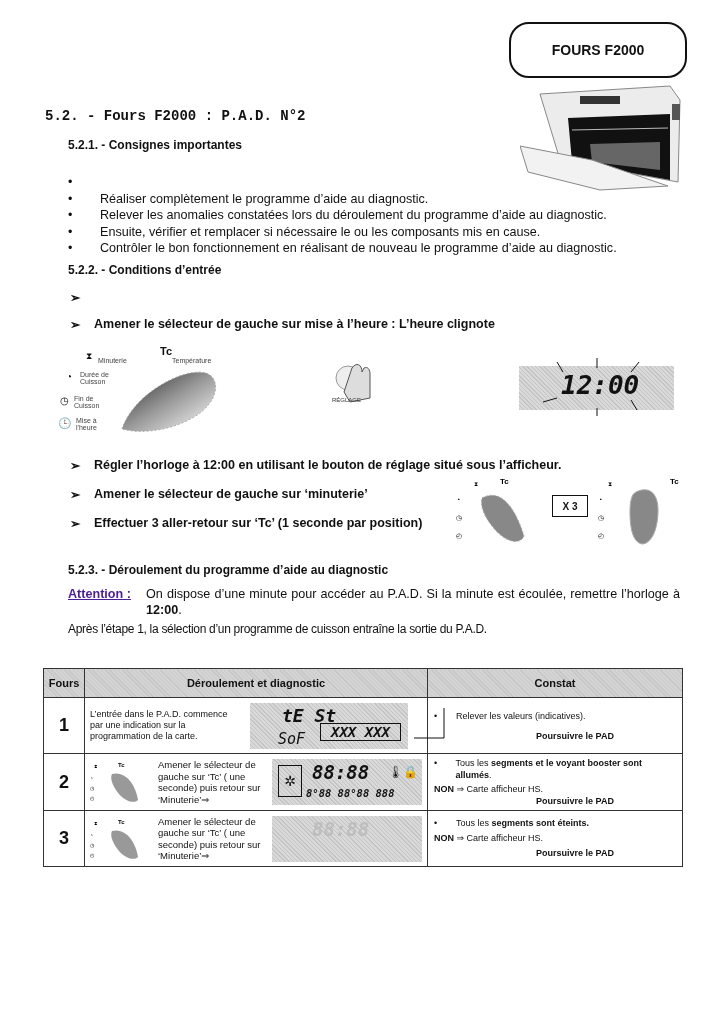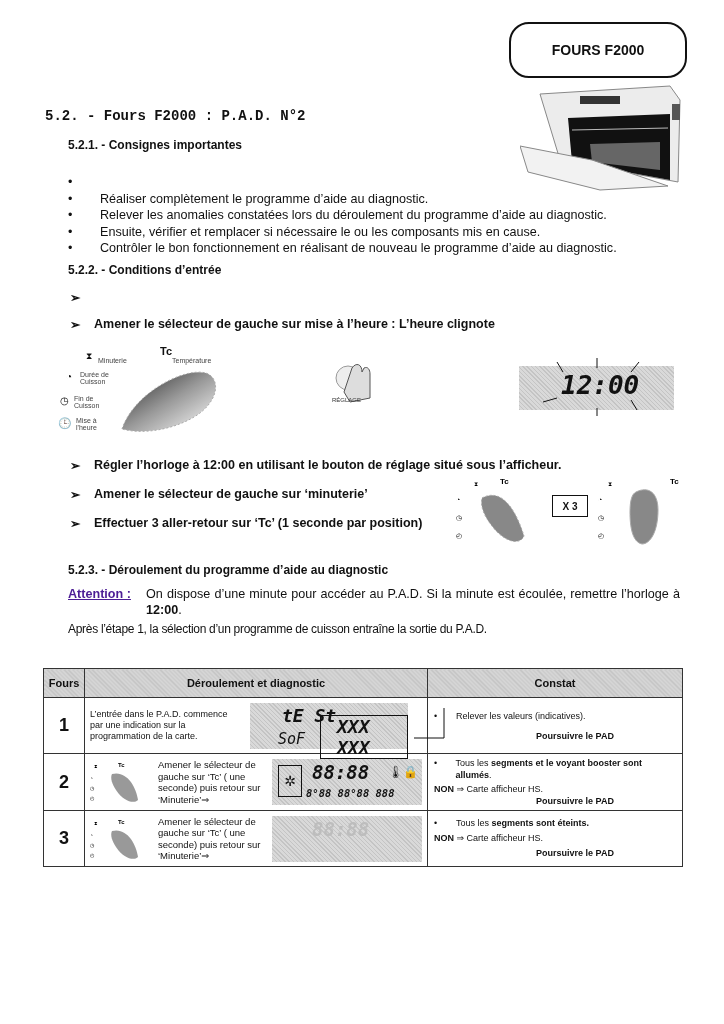--- a/index.html
+++ b/index.html
@@ -165,21 +165,21 @@
   </tr>
 
   <tr style="height:56px">
     <td class="stepnum">1</td>
     <td>
       <div style="display:flex;align-items:center;gap:8px;padding:0 4px">
         <div style="width:152px;line-height:11px">L’entrée dans le P.A.D. commence par une indication sur la programmation de la carte.</div>
         <div class="lcd" style="position:relative;width:158px;height:46px">
           <span class="abs seg" style="left:32px;top:2px;font-size:18px">tE St</span>
           <span class="abs seg" style="left:28px;top:27px;font-size:15px;font-weight:normal">SoF</span>
-          <span class="abs seg" style="left:70px;top:12px;font-size:18px;border:1.5px solid #111;padding:0 16px">XXX XXX</span>
+          <span class="abs seg" style="left:70px;top:20px;font-size:14px;border:1.5px solid #111;padding:0 10px">XXX XXX</span>
         </div>
       </div>
     </td>
     <td style="position:relative;padding:4px 6px">
       <div style="display:flex">
             <span style="width:22px">•</span>
             <span>Relever les valeurs (indicatives).</span>
           </div>
       <div style="text-align:center;font-weight:bold;margin-top:10px;padding-left:40px">Poursuivre le PAD</div>
     </td>

